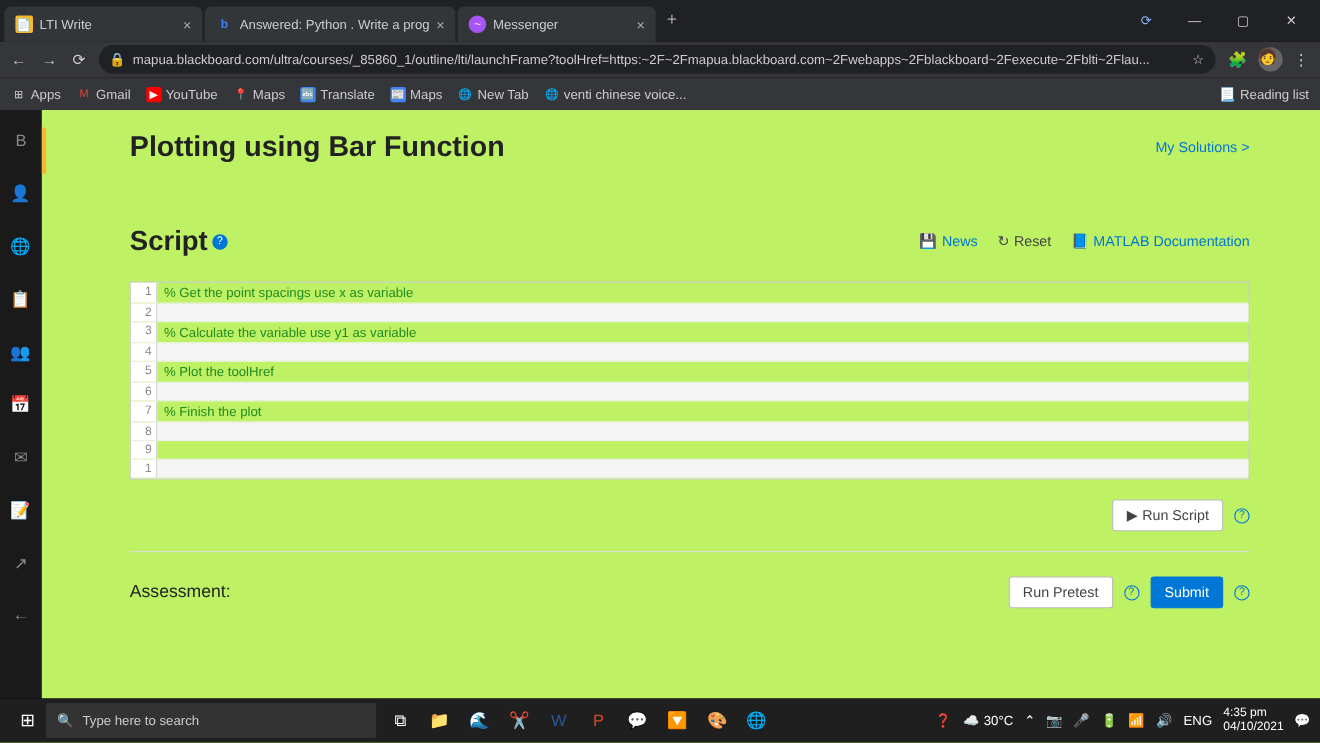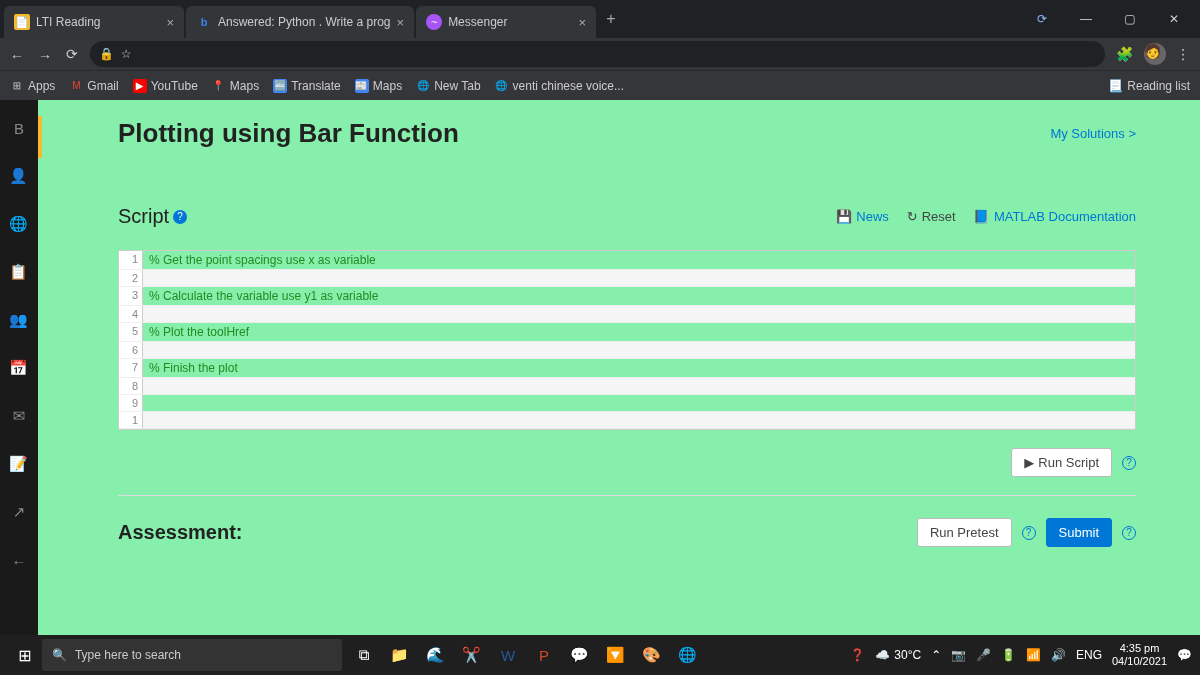--- a/index.html
+++ b/index.html
@@ -16,64 +16,64 @@
 .nav-icons{display:flex;gap:14px;color:#ccc;font-size:14px}
 .url-field{flex:1;background:#202124;height:26px;border-radius:13px;display:flex;align-items:center;padding:0 10px;color:#ccc;font-size:12px;gap:6px}
 .url-right{display:flex;gap:10px;color:#ccc;font-size:14px;align-items:center}
 .bookmark-bar{background:#35363a;height:30px;display:flex;align-items:center;padding:0 10px;gap:14px;color:#ccc;font-size:12px;border-top:1px solid #2a2a2a}
 .bk{display:flex;align-items:center;gap:4px;cursor:pointer}
 .bk .ico{width:14px;height:14px;display:flex;align-items:center;justify-content:center;font-size:10px;border-radius:2px}
 .reading-list{margin-left:auto;display:flex;align-items:center;gap:4px}
 .main-area{position:absolute;top:100px;left:0;right:0;bottom:40px;background:#000;display:flex}
 .dark-sidebar{width:38px;background:#1a1a1a;display:flex;flex-direction:column;padding-top:20px;gap:30px;align-items:center}
 .dark-sidebar .sico{color:#888;font-size:15px}
-.content{flex:1;background:#86efac;position:relative;overflow:auto}
+.content{flex:1;background:#bef264;position:relative;overflow:auto}
 .close-x{position:absolute;top:16px;left:-38px;width:42px;height:42px;background:#f5b82e;display:flex;align-items:center;justify-content:center;font-size:20px;font-weight:bold;color:#222;z-index:5}
 .page{padding:18px 64px 20px 80px}
 .header{display:flex;align-items:center;justify-content:space-between}
 h1{font-size:26px;font-weight:700;color:#222}
 .mysol{color:#0076d6;font-size:13px;cursor:pointer}
 .problem{margin-top:22px;font-size:13px;color:#333;line-height:1.5}
 .script-head{margin-top:56px;display:flex;align-items:center;justify-content:space-between}
 .script-head .left{display:flex;align-items:center;gap:4px}
-.script-head h2{font-size:20px;font-weight:400;color:#222}
+.script-head h2{font-size:25px;font-weight:700;color:#222}
 .help-ico{width:14px;height:14px;border-radius:50%;background:#0076d6;color:#fff;font-size:10px;display:flex;align-items:center;justify-content:center;cursor:pointer}
 .help-ico.outline{background:transparent;border:1.5px solid #0076d6;color:#0076d6}
 .script-actions{display:flex;gap:18px;align-items:center;font-size:13px}
 .act-save{color:#0076d6;cursor:pointer;display:flex;align-items:center;gap:4px}
 .act-reset{color:#444;cursor:pointer;display:flex;align-items:center;gap:4px}
 .matlab-link{color:#0076d6;display:flex;align-items:center;gap:4px}
 .editor{margin-top:22px;border:1px solid #ccc;font-family:Consolas,monospace;font-size:12px}
 .line{display:flex;border-bottom:1px solid #eee}
 .line:nth-child(even) .code{background:#f5f5f5}
 .ln{width:24px;text-align:right;padding:2px 4px;color:#888;background:#fff;border-right:1px solid #ccc;font-size:11px}
 .code{flex:1;padding:2px 6px;color:#228b22}
 .run-row{margin-top:18px;display:flex;justify-content:flex-end;align-items:center;gap:10px}
 .btn{border:1px solid #bbb;background:#fff;padding:6px 12px;font-size:13px;border-radius:3px;cursor:pointer;display:flex;align-items:center;gap:4px;color:#444}
 .btn.blue{background:#0076d6;color:#fff;border-color:#0076d6}
 .hr{margin-top:18px;border:none;border-top:1px solid #ddd}
 .assess-row{margin-top:22px;display:flex;align-items:center;justify-content:space-between}
-.assess-row h2{font-size:20px;font-weight:700;color:#222}
+.assess-row h2{font-size:16px;font-weight:400;color:#222}
 .assess-actions{display:flex;gap:10px;align-items:center}
 .taskbar{position:absolute;bottom:0;left:0;right:0;height:40px;background:#1f1f1f;display:flex;align-items:center;color:#fff;font-size:12px;padding:0 8px}
 .start{width:34px;display:flex;justify-content:center;font-size:16px}
 .search{display:flex;align-items:center;gap:8px;background:#333;height:32px;padding:0 10px;width:300px;color:#ccc;border-radius:2px}
 .task-icons{display:flex;gap:8px;margin-left:8px;align-items:center}
 .tico{width:28px;height:28px;display:flex;align-items:center;justify-content:center;font-size:15px}
 .tray{margin-left:auto;display:flex;align-items:center;gap:10px}
 .weather{display:flex;align-items:center;gap:4px}
-.clock{text-align:center;line-height:1.2;font-size:11px}
+.clock{text-align:left;line-height:1.2;font-size:11px}
 </style>
 </head>
 <body>
 
 <div class="chrome-top">
   <div class="tab">
     <span class="favicon" style="background:#f5b82e">📄</span>
-    <span class="title">LTI Reading</span>
+    <span class="title">LTI Write</span>
     <span class="close">×</span>
   </div>
   <div class="tab">
     <span class="favicon" style="color:#3b82f6;font-weight:bold">b</span>
     <span class="title">Answered: Python . Write a prog</span>
     <span class="close">×</span>
   </div>
   <div class="tab">
     <span class="favicon" style="background:#a855f7;color:#fff;border-radius:50%">~</span>
     <span class="title">Messenger</span>
@@ -89,20 +89,21 @@
 </div>
 
 <div class="addr-bar">
   <div class="nav-icons">
     <span>←</span>
     <span>→</span>
     <span>⟳</span>
   </div>
   <div class="url-field">
     <span>🔒</span>
+    <span style="flex:1;overflow:hidden;text-overflow:ellipsis;white-space:nowrap">mapua.blackboard.com/ultra/courses/_85860_1/outline/lti/launchFrame?toolHref=https:~2F~2Fmapua.blackboard.com~2Fwebapps~2Fblackboard~2Fexecute~2Fblti~2Flau...</span>
     <span>☆</span>
   </div>
   <div class="url-right">
     <span>🧩</span>
     <span style="width:22px;height:22px;border-radius:50%;background:#666">🧑</span>
     <span>⋮</span>
   </div>
 </div>
 
 <div class="bookmark-bar">

